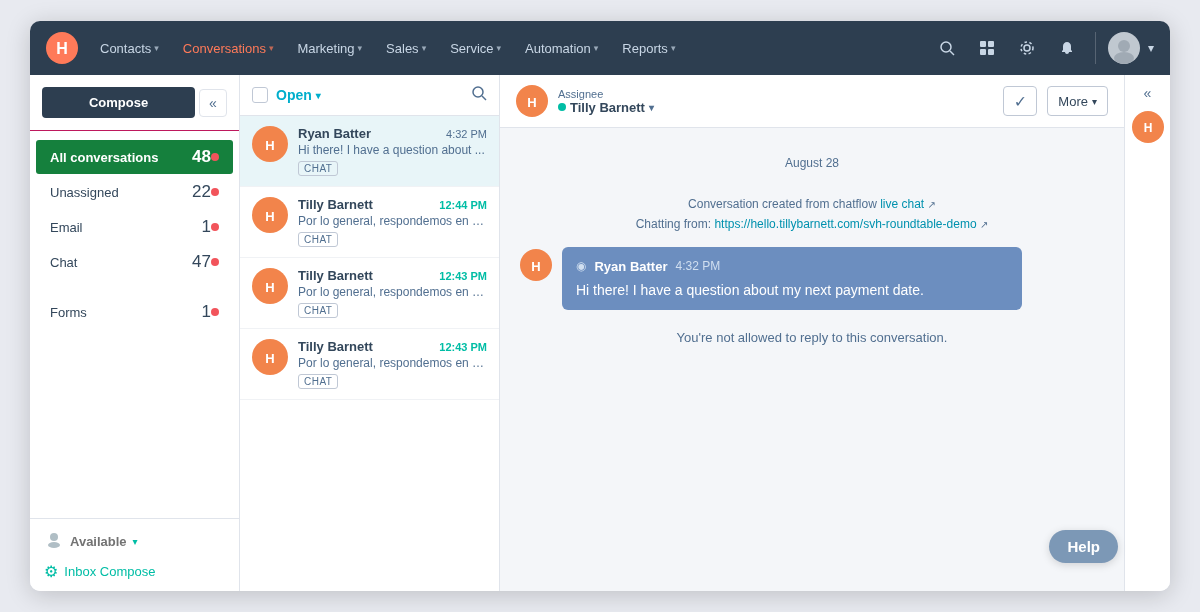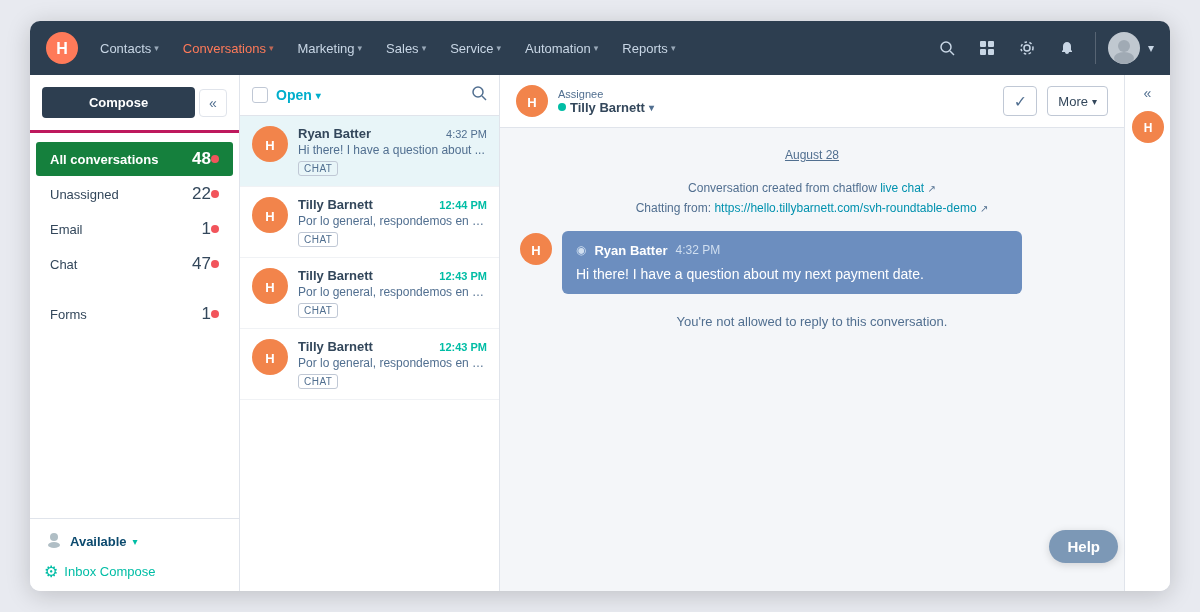--- a/index.html
+++ b/index.html
@@ -13,21 +13,21 @@
     .nav-chevron { font-size: 9px; opacity: 0.7; }
     .navbar-spacer { flex: 1; }
     .navbar-icons { display: flex; align-items: center; gap: 8px; }
     .navbar-icon-btn { width: 32px; height: 32px; border-radius: 4px; display: flex; align-items: center; justify-content: center; color: #c8d6e5; cursor: pointer; font-size: 16px; }
     .navbar-avatar { width: 32px; height: 32px; border-radius: 50%; background: #c0c8d0; display: flex; align-items: center; justify-content: center; cursor: pointer; overflow: hidden; }
     .navbar-divider { width: 1px; height: 32px; background: rgba(255,255,255,0.2); margin: 0 4px; }
     
     .main-layout { display: flex; flex: 1; overflow: hidden; background: #f4f6f9; }
     
     .sidebar { width: 210px; background: #fff; border-right: 1px solid #e0e4eb; display: flex; flex-direction: column; flex-shrink: 0; }
-    .sidebar-compose { padding: 12px; border-bottom: 3px solid #be185d; display: flex; align-items: center; gap: 4px; }
+    .sidebar-compose { padding: 12px; border-bottom: 1px solid #be185d; display: flex; align-items: center; gap: 4px; }
     .compose-btn { background: #2d3e50; color: #fff; border: none; border-radius: 4px; padding: 8px 18px; font-size: 13px; font-weight: 600; cursor: pointer; flex: 1; }
     .sidebar-collapse-btn { width: 28px; height: 28px; border-radius: 4px; border: 1px solid #e0e4eb; background: #fff; cursor: pointer; display: flex; align-items: center; justify-content: center; color: #516f90; font-size: 14px; }
     .sidebar-nav { flex: 1; padding: 8px 0; overflow-y: auto; }
     .sidebar-nav-item { display: flex; align-items: center; padding: 7px 14px; font-size: 13px; color: #33475b; cursor: pointer; border-radius: 3px; margin: 1px 6px; }
     .sidebar-nav-item.active { background: #15803d; color: #fff; font-weight: 600; }
     .sidebar-nav-item .nav-label { flex: 1; }
     .sidebar-nav-item .nav-count { font-size: 17px; }
     .sidebar-nav-item .nav-dot { width: 8px; height: 8px; border-radius: 50%; background: #f2545b; flex-shrink: 0; }
     .sidebar-nav-item.active .nav-dot { background: #f2545b; }
     .sidebar-section-gap { height: 14px; }
@@ -60,21 +60,21 @@
     .chat-header-assignee { display: flex; flex-direction: column; }
     .assignee-label { font-size: 11px; color: #516f90; }
     .assignee-name { font-size: 13px; color: #33475b; font-weight: 600; display: flex; align-items: center; gap: 4px; }
     .assignee-dot { width: 8px; height: 8px; border-radius: 50%; background: #00bda5; }
     .chat-header-avatar { width: 32px; height: 32px; border-radius: 50%; background: #f2844b; display: flex; align-items: center; justify-content: center; flex-shrink: 0; }
     .chat-header-spacer { flex: 1; }
     .chat-header-check { width: 34px; height: 30px; border: 1px solid #c0c8d5; border-radius: 4px; display: flex; align-items: center; justify-content: center; cursor: pointer; background: #fff; color: #516f90; font-size: 16px; }
     .more-btn { height: 30px; border: 1px solid #c0c8d5; border-radius: 4px; padding: 0 10px; display: flex; align-items: center; gap: 4px; cursor: pointer; background: #fff; font-size: 13px; color: #33475b; }
     
     .chat-messages { flex: 1; overflow-y: auto; padding: 16px 20px; display: flex; flex-direction: column; gap: 12px; }
-    .date-divider { text-align: center; font-size: 12px; color: #516f90; margin: 4px 0; text-decoration: underline; }
+    .date-divider { text-align: center; font-size: 12px; color: #516f90; margin: 12px 0; }
     .msg-bubble { background: #fff; border-radius: 6px; padding: 14px 16px; max-width: 480px; box-shadow: 0 1px 4px rgba(0,0,0,0.07); }
     .msg-bubble-header { font-size: 12px; color: #516f90; margin-bottom: 8px; font-weight: 600; }
     .msg-bubble-text { font-size: 14px; color: #33475b; }
     .conv-info { font-size: 12px; color: #516f90; text-align: center; line-height: 1.7; }
     .conv-info a { color: #0091ae; text-decoration: none; }
     .msg-from-user { display: flex; align-items: flex-start; gap: 10px; }
     .msg-from-user-avatar { width: 32px; height: 32px; border-radius: 50%; background: #f2844b; flex-shrink: 0; display: flex; align-items: center; justify-content: center; margin-top: 2px; }
     .msg-card { background: #6c8ebf; border-radius: 6px; padding: 12px 14px; flex: 1; max-width: 460px; }
     .msg-card-header { display: flex; align-items: center; gap: 8px; margin-bottom: 8px; }
     .msg-card-name { font-size: 13px; font-weight: 600; color: #fff; }
@@ -205,21 +205,21 @@
         </div>
       </nav>
       <div class="sidebar-footer">
         <div class="sidebar-available">
           <span class="av-icon">
             <svg width="20" height="20" viewBox="0 0 20 20">
                 <circle cx="10" cy="8" r="4" fill="#b0bec5"></circle>
                 <ellipse cx="10" cy="16" rx="6" ry="3" fill="#b0bec5"></ellipse>
               </svg>
           </span>
-          <span style="color:#0c4a6e; font-weight:600;">Available</span>
+          <span style="color:#737373; font-weight:600;">Available</span>
           <span style="color:#00bda5; font-size:10px;">▾</span>
         </div>
         <div class="sidebar-inbox-settings">
           <span class="gear-icon">⚙</span>
           <span style="color:#00bda5;">Inbox Compose</span>
         </div>
       </div>
     </aside>
 
     <div class="conv-list">

